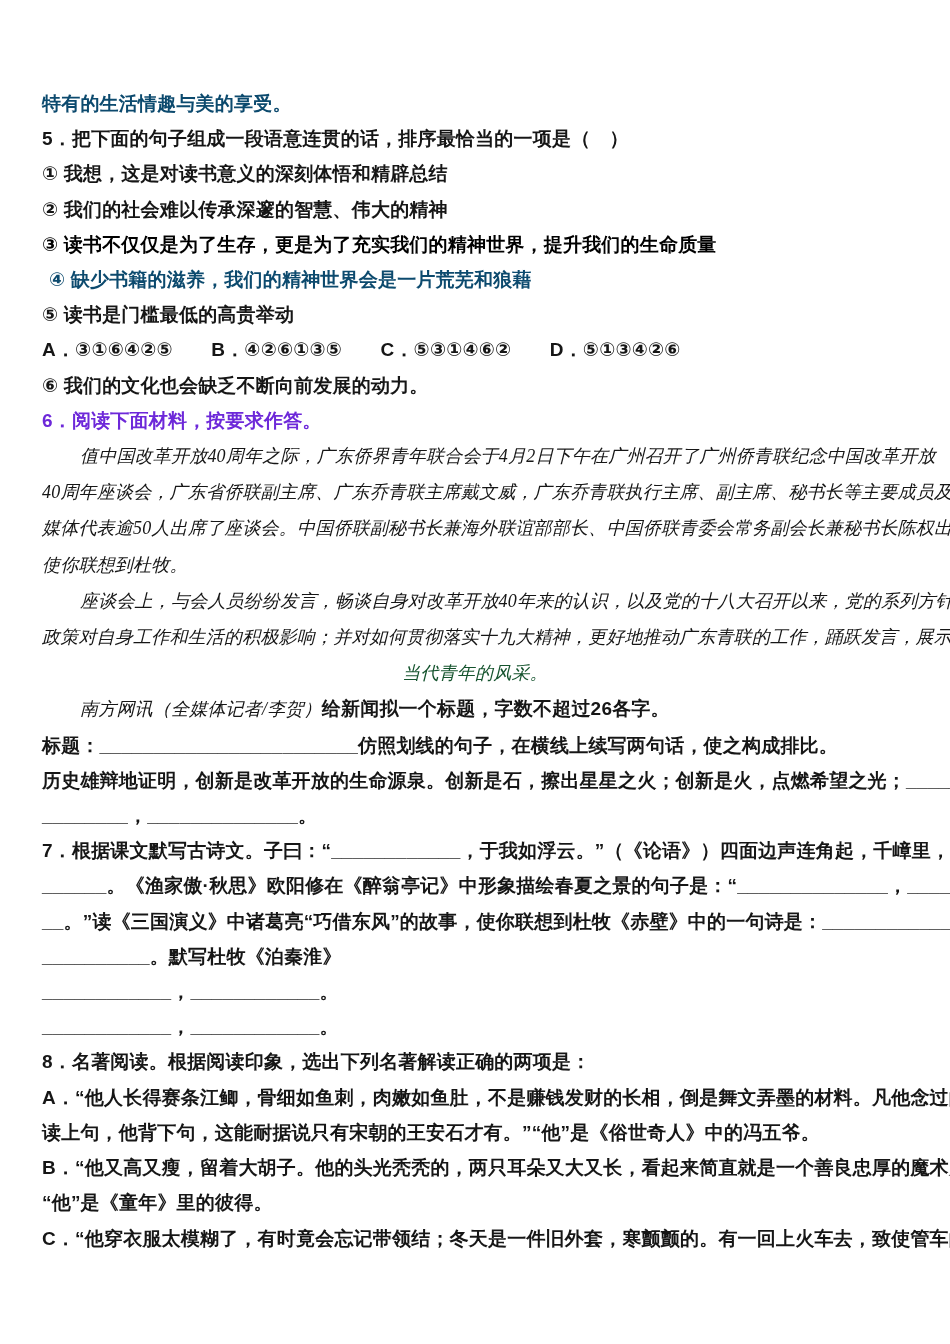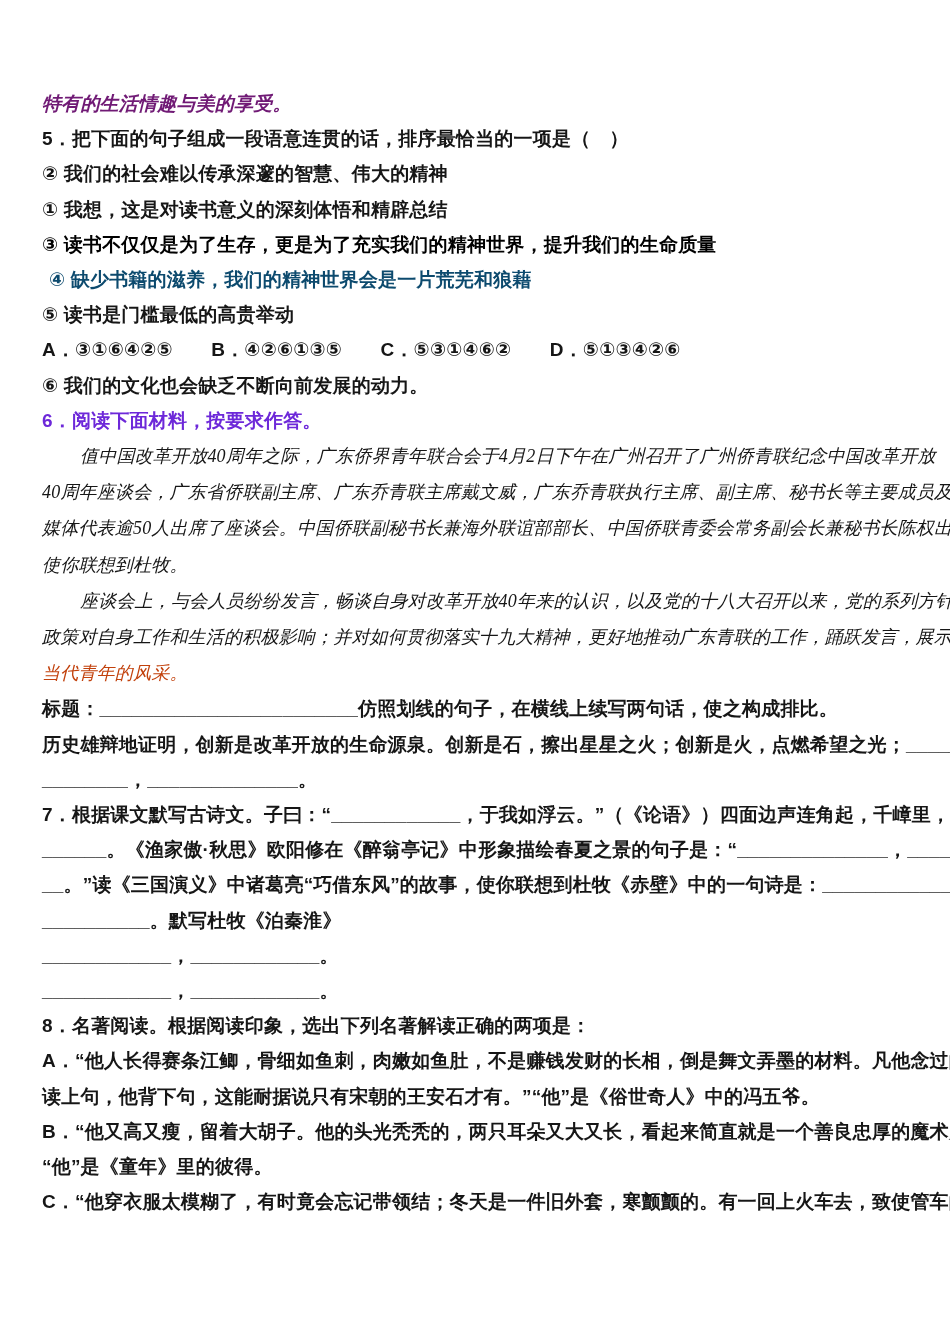--- a/index.html
+++ b/index.html
@@ -37,37 +37,38 @@
     font-weight: 400;
     font-style: italic;
     font-size: 18px;
     letter-spacing: 0.2px;
   }
 </style>
 </head>
 <body>
 
 <div class="page" style="background: rgb(255, 255, 255);">
-    <p class="line" style="color: #701a75; font-style: italic;"><span class="run-hei">特有的生活情趣与美的享受。</span></p>
+    <p class="line" style="color: #0c4a6e;"><span class="run-hei">特有的生活情趣与美的享受。</span></p>
     <p class="line" style="color: rgb(22, 22, 22);"><span class="run-hei">5．把下面的句子组成一段语意连贯的话，排序最恰当的一项是（　）</span></p>
+    <p class="line" style="color: rgb(22, 22, 22);"><span class="run-hei">① 我想，这是对读书意义的深刻体悟和精辟总结</span></p>
     <p class="line" style="color: rgb(22, 22, 22);"><span class="run-hei">② 我们的社会难以传承深邃的智慧、伟大的精神</span></p>
-    <p class="line" style="color: rgb(22, 22, 22);"><span class="run-hei">① 我想，这是对读书意义的深刻体悟和精辟总结</span></p>
     <p class="line" style="color: #000000;"><span class="run-hei">③ 读书不仅仅是为了生存，更是为了充实我们的精神世界，提升我们的生命质量</span></p>
     <p class="line" style="color: #0c4a6e; margin-left: 7px;"><span class="run-hei">④ 缺少书籍的滋养，我们的精神世界会是一片荒芜和狼藉</span></p>
     <p class="line" style="color: rgb(22, 22, 22);"><span class="run-hei">⑤ 读书是门槛最低的高贵举动</span></p>
     <p class="line" style="color: rgb(22, 22, 22);"><span class="run-hei">A．③①⑥④②⑤　　B．④②⑥①③⑤　　C．⑤③①④⑥②　　D．⑤①③④②⑥</span></p>
     <p class="line" style="color: rgb(22, 22, 22);"><span class="run-hei">⑥ 我们的文化也会缺乏不断向前发展的动力。</span></p>
     <p class="line" style="color: #6d28d9;"><span class="run-hei">6．阅读下面材料，按要求作答。</span></p>
     <p class="line indent" style="color: rgb(22, 22, 22);"><span class="run-kai">值中国改革开放40周年之际，广东侨界青年联合会于4月2日下午在广州召开了广州侨青联纪念中国改革开放</span></p>
     <p class="line" style="color: rgb(22, 22, 22);"><span class="run-kai">40周年座谈会，广东省侨联副主席、广东乔青联主席戴文威，广东乔青联执行主席、副主席、秘书长等主要成员及新闻</span></p>
     <p class="line" style="color: rgb(22, 22, 22);"><span class="run-kai">媒体代表逾50人出席了座谈会。中国侨联副秘书长兼海外联谊部部长、中国侨联青委会常务副会长兼秘书长陈权出席</span></p>
     <p class="line" style="color: rgb(22, 22, 22);"><span class="run-kai">使你联想到杜牧。</span></p>
     <p class="line indent" style="color: rgb(22, 22, 22);"><span class="run-kai">座谈会上，与会人员纷纷发言，畅谈自身对改革开放40年来的认识，以及党的十八大召开以来，党的系列方针</span></p>
     <p class="line" style="color: rgb(22, 22, 22);"><span class="run-kai">政策对自身工作和生活的积极影响；并对如何贯彻落实十九大精神，更好地推动广东青联的工作，踊跃发言，展示出</span></p>
-    <p class="line" style="color: #c2410c;"><span class="run-kai">当代青年的风采。</span></p>
+    <p class="line" style="color: #14532d; text-align: center;"><span class="run-kai">当代青年的风采。</span></p>
+    <p class="line indent" style="color: rgb(22, 22, 22);"><span class="run-kai">南方网讯（全媒体记者/李贺）</span><span class="run-hei">给新闻拟一个标题，字数不超过26各字。</span></p>
     <p class="line" style="color: rgb(22, 22, 22);"><span class="run-hei">标题：________________________仿照划线的句子，在横线上续写两句话，使之构成排比。</span></p>
     <p class="line" style="color: rgb(22, 22, 22);"><span class="run-hei">历史雄辩地证明，创新是改革开放的生命源泉。创新是石，擦出星星之火；创新是火，点燃希望之光；___________</span></p>
     <p class="line" style="color: rgb(22, 22, 22);"><span class="run-hei">________，______________。</span></p>
     <p class="line" style="color: rgb(22, 22, 22);"><span class="run-hei">7．根据课文默写古诗文。子曰：“____________，于我如浮云。”（《论语》）四面边声连角起，千嶂里，______</span></p>
     <p class="line" style="color: rgb(22, 22, 22);"><span class="run-hei">______。《渔家傲·秋思》欧阳修在《醉翁亭记》中形象描绘春夏之景的句子是：“______________，_________</span></p>
     <p class="line" style="color: rgb(22, 22, 22);"><span class="run-hei">__。”读《三国演义》中诸葛亮“巧借东风”的故事，使你联想到杜牧《赤壁》中的一句诗是：______________，___</span></p>
     <p class="line" style="color: rgb(22, 22, 22);"><span class="run-hei">__________。默写杜牧《泊秦淮》</span></p>
     <p class="line" style="color: rgb(22, 22, 22);"><span class="run-hei">____________，____________。</span></p>
     <p class="line" style="color: rgb(22, 22, 22);"><span class="run-hei">____________，____________。</span></p>
     <p class="line" style="color: rgb(22, 22, 22);"><span class="run-hei">8．名著阅读。根据阅读印象，选出下列名著解读正确的两项是：</span></p>

